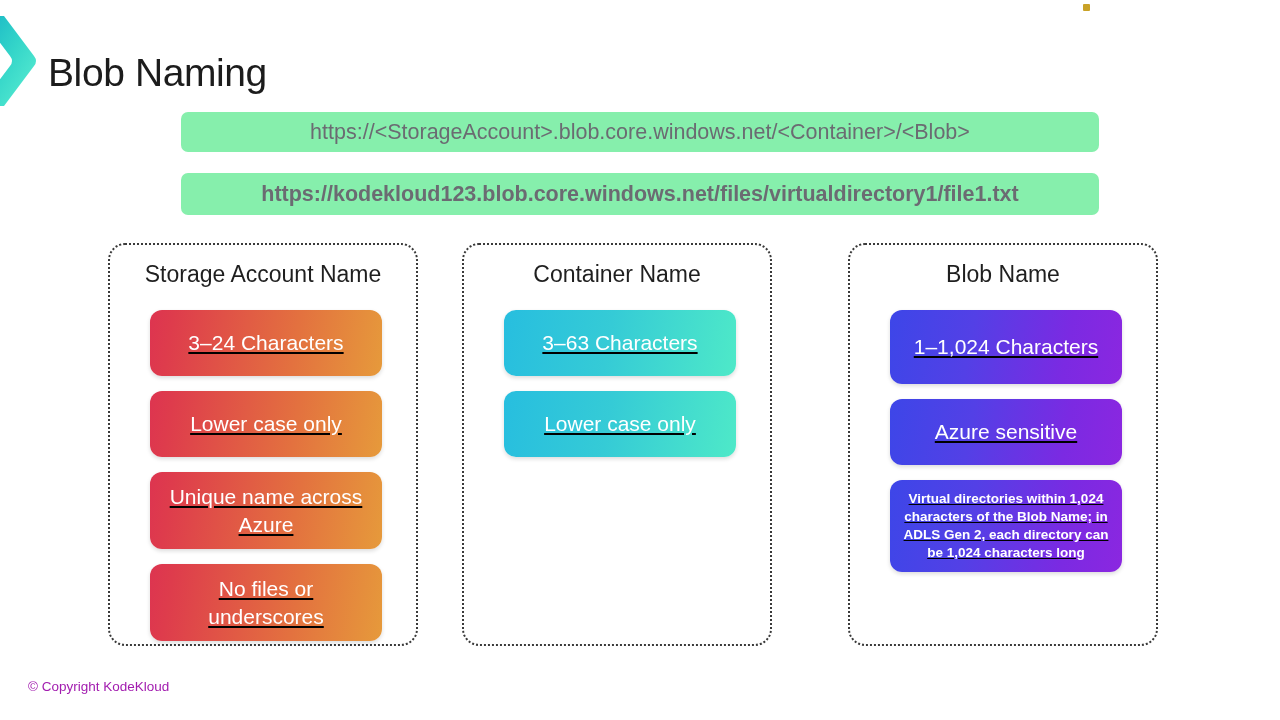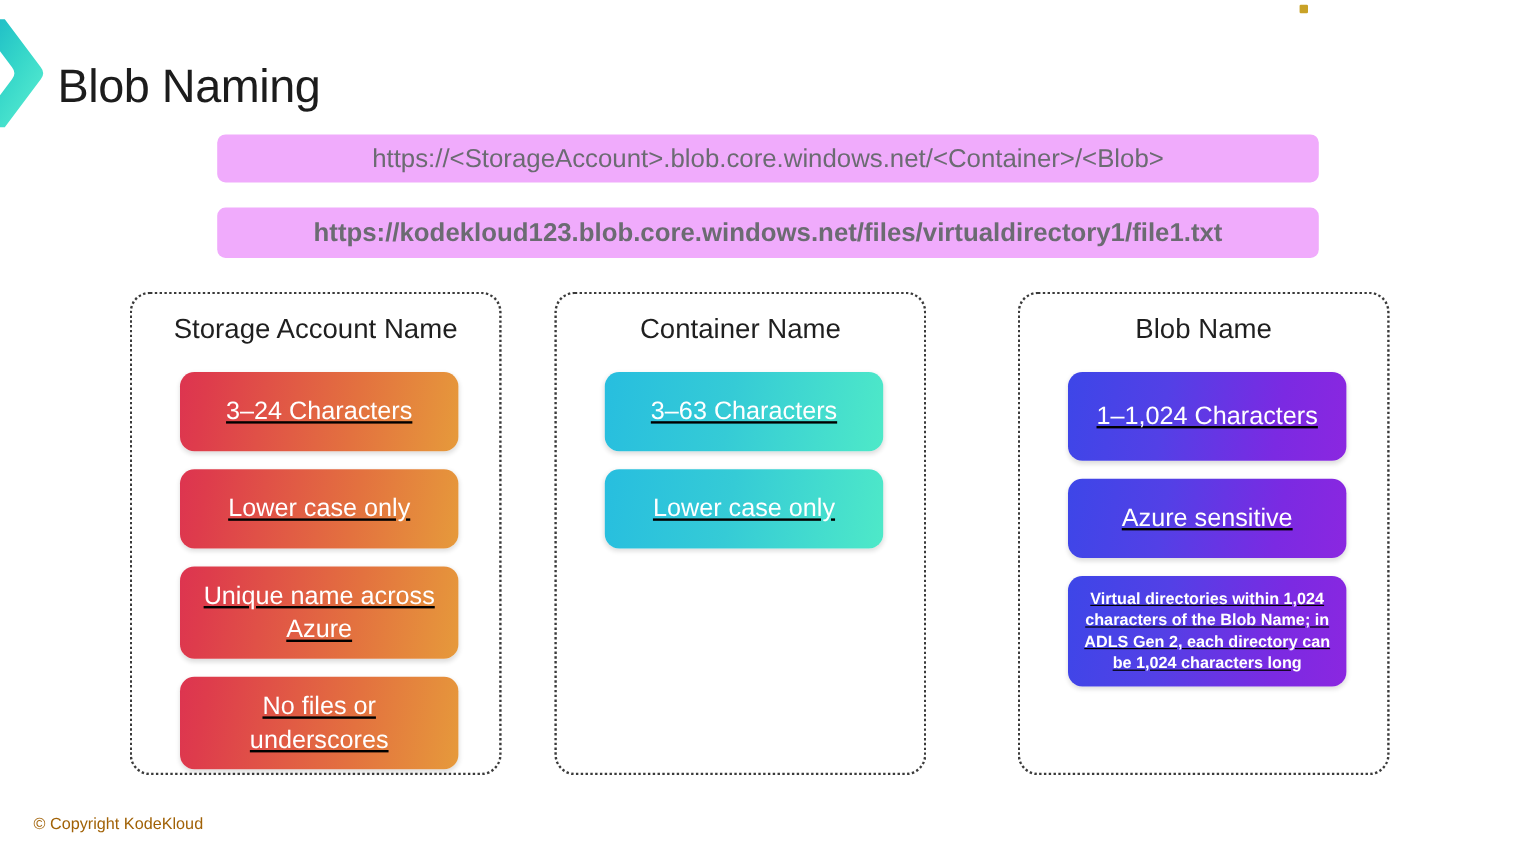--- a/index.html
+++ b/index.html
@@ -27,21 +27,21 @@
   .title {
     position:absolute; left:48px; top:52px;
     font-size:39px; font-weight:400; color:#1c1c1c;
     letter-spacing:-0.4px; line-height:1.1;
     white-space:nowrap;
   }
 
   
   .url-bar {
     position:absolute; left:181px; width:918px;
-    background:#f0abfc; border-radius:7px;
+    background:#86efac; border-radius:7px;
     display:flex; align-items:center; justify-content:center;
     color:#6b6b72; font-size:21.5px; font-weight:400;
     white-space:nowrap;
   }
   .url-bar.one { top:112px; height:40px; }
   .url-bar.two { top:173px; height:42px;font-weight:bold; }
 
   
   .cards { position:absolute; left:0; top:243px; width:1280px; height:403px; }
   .card {
@@ -78,21 +78,21 @@
   .pill.two-line { min-height:74px; }
 
   
   .g-warm { background:linear-gradient(100deg,#dd3450 0%,#de3c4c 10%,#e3713f 62%,#e69a3b 100%); }
   .g-cool { background:linear-gradient(100deg,#27bedf 0%,#35cbd6 45%,#4ee9c8 100%); }
   .g-violet { background:linear-gradient(100deg,#3d46e8 0%,#5340e6 35%,#7b2ae2 75%,#8b27e0 100%); }
 
   
   .footer {
     position:absolute; left:28px; top:679px;
-    font-size:13.5px; color:#a16207;
+    font-size:13.5px; color:#a21caf;
   }
 </style>
 </head>
 <body>
 
 <div class="slide">
 
   <div class="corner-dot"></div>
 
   <div class="logo">

